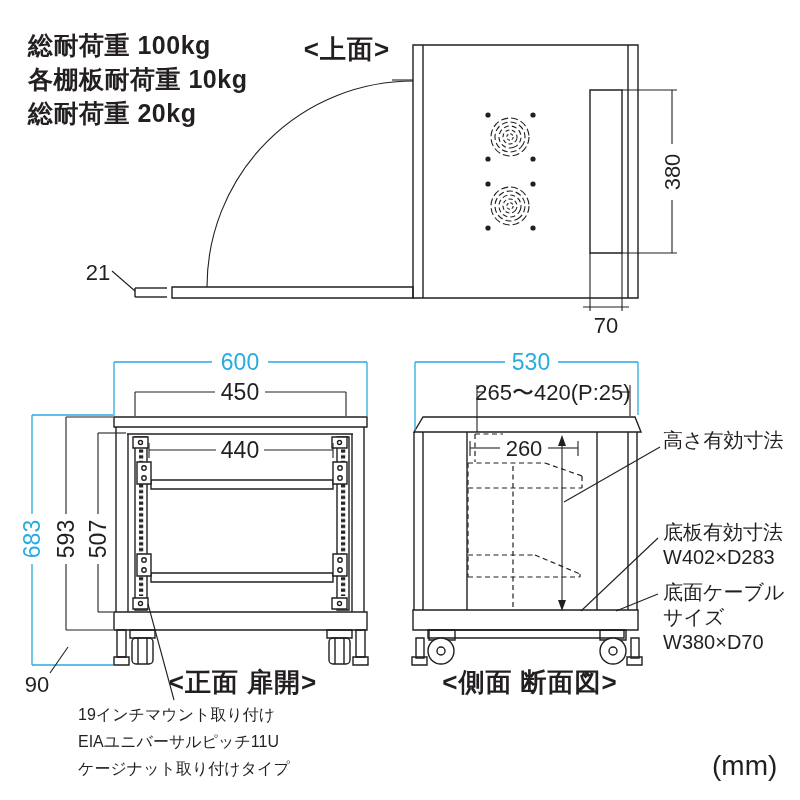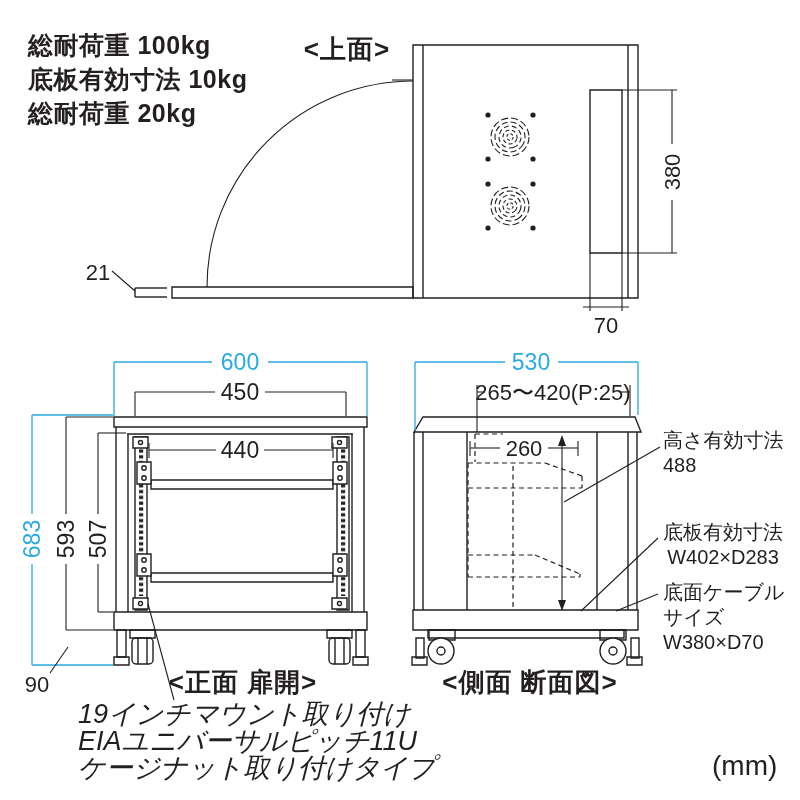--- a/index.html
+++ b/index.html
@@ -3,37 +3,37 @@
 <meta charset="utf-8">
 <style>
   html,body{margin:0;padding:0;background:#fff;}
   #canvas{
     position:relative;width:784px;height:800px;background:#fff;overflow:hidden;
     font-family:"Liberation Sans","DejaVu Sans",sans-serif;color:#231f20;
   }
   .abs{position:absolute;}
   .spec{font-size:25px;font-weight:600;line-height:34px;letter-spacing:.5px;white-space:nowrap;}
   .ann{font-size:20px;line-height:25px;white-space:nowrap;}
-  .note{font-size:27px;line-height:27px;white-space:nowrap;font-style:italic;}
+  .note{font-size:16px;line-height:27px;white-space:nowrap;}
   .unit{font-size:28px;}
   svg text{font-family:"Liberation Sans","DejaVu Sans",sans-serif;fill:#231f20;}
   svg .dimtxt{font-size:23px;}
   svg .dimtxt-s{font-size:22px;}
   svg .viewlbl{font-size:26px;font-weight:600;letter-spacing:1px;}
   svg .cy{fill:#29abe2;}
   svg line,svg path,svg rect,svg circle,svg polyline{vector-effect:non-scaling-stroke;}
 </style>
 </head>
 <body>
 
 <div id="canvas">
 
   <div class="abs spec" style="left:28px;top:28px;">
     <div>総耐荷重 100kg</div>
-    <div>底板有効寸法 10kg</div>
+    <div>各棚板耐荷重 10kg</div>
     <div>総耐荷重 20kg</div>
   </div>
 
   <svg class="abs" style="left:0;top:0;" width="800" height="800" viewBox="0 0 800 800">
     <defs>
       <pattern id="holesL" x="135" y="448" width="12" height="5.8" patternUnits="userSpaceOnUse">
         <rect x="4" y="1.4" width="4.2" height="3.2" fill="#231f20"></rect>
       </pattern>
       <pattern id="holesR" x="337" y="448" width="12" height="5.8" patternUnits="userSpaceOnUse">
         <rect x="4" y="1.4" width="4.2" height="3.2" fill="#231f20"></rect>
@@ -264,23 +264,22 @@
     <polygon points="562,435 558,446 566,446" fill="#231f20"></polygon>
     <polygon points="562,611 558,600 566,600" fill="#231f20"></polygon>
     <text class="dimtxt cy" x="531" y="370" text-anchor="middle">530</text>
     <text class="dimtxt-s" x="553" y="400" text-anchor="middle">265〜420(P:25)</text>
     <text class="dimtxt-s" x="524" y="456" text-anchor="middle">260</text>
     <text class="viewlbl" x="530" y="691" text-anchor="middle">&lt;側面 断面図&gt;</text>
   </svg>
 
   <div class="abs ann" style="left:663px;top:428px;">
     <div>高さ有効寸法</div>
-    <div>488</div>
-  </div>
-  <div class="abs ann" style="left:663px;top:520px;text-align:center;">
+  </div>
+  <div class="abs ann" style="left:663px;top:520px;">
     <div>底板有効寸法</div>
     <div>W402×D283</div>
   </div>
   <div class="abs ann" style="left:663px;top:580px;">
     <div>底面ケーブル穴</div>
     <div>サイズ</div>
     <div>W380×D70</div>
   </div>
 
   <div class="abs note" style="left:78px;top:701px;">

